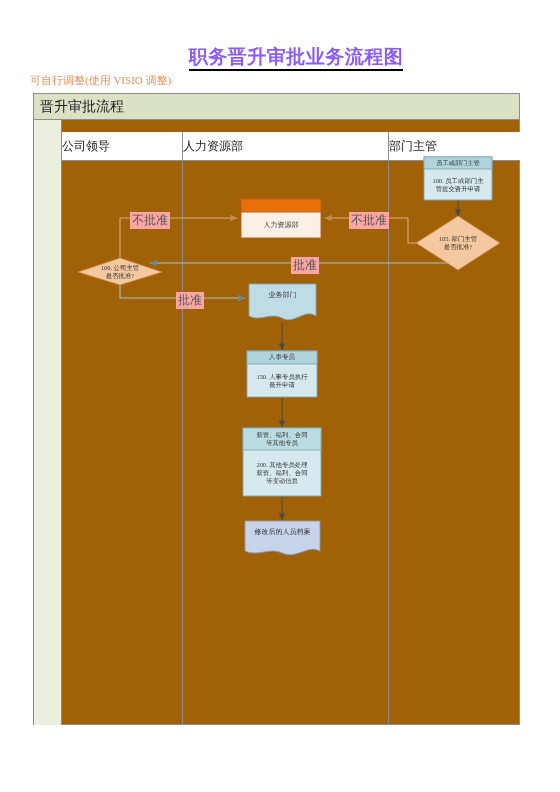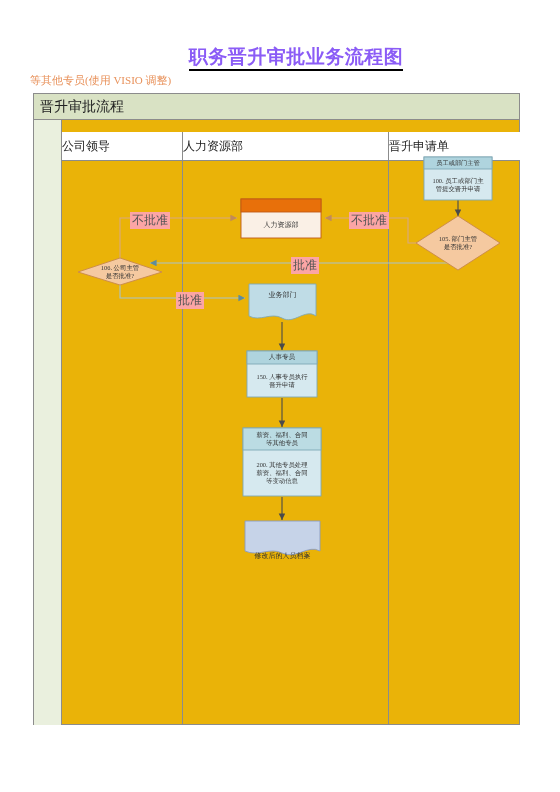--- a/index.html
+++ b/index.html
@@ -43,21 +43,21 @@
 
   
   #lane-table {
     position: absolute;
     left: 33px;
     top: 93px;
     width: 487px;
     height: 632px;
     border: 1px solid #8c8c8c;
     box-sizing: border-box;
-    background: #eab308;
+    background: #a16207;
   }
   #pool-header {
     position: absolute;
     left: 0;
     top: 0;
     width: 100%;
     height: 26px;
     background: #D9E2C4;
     border-bottom: 1px solid #8c8c8c;
     box-sizing: border-box;
@@ -131,36 +131,36 @@
     color: #555;
     padding: 0 2px;
     white-space: nowrap;
     pointer-events: none;
   }
 </style>
 </head>
 <body>
 
 <div id="page-title"><span class="u">职务晋升审批业务流程图</span></div>
-<div id="subtitle">等其他专员(使用 VISIO 调整)</div>
+<div id="subtitle">可自行调整(使用 VISIO 调整)</div>
 
 <div id="lane-table">
   <div id="pool-header">
     <span>晋升审批流程</span>
   </div>
   <div id="pool-side"></div>
 
   <div class="lane-head lane-1">
     <span>公司领导</span>
   </div>
   <div class="lane-head lane-2">
     <span>人力资源部</span>
   </div>
   <div class="lane-head lane-3">
-    <span>晋升申请单</span>
+    <span>部门主管</span>
   </div>
 
   <div class="lane-body lane-1"></div>
   <div class="lane-body lane-2"></div>
   <div class="lane-body lane-3"></div>
 </div>
 
 <svg id="diagram" viewBox="0 0 560 792">
   <defs>
     <marker id="arrOrange" markerWidth="7" markerHeight="7" refX="6" refY="3" orient="auto">
@@ -244,18 +244,18 @@
 <div class="node-label" style="left:247px; top:351px; width:70px; height:13px; font-size:6.6px;">人事专员</div>
 <div class="node-label" style="left:247px; top:365px; width:70px; height:31px; white-space:pre-line;">150. 人事专员执行
 晋升申请</div>
 
 <div class="node-label" style="left:243px; top:428px; width:78px; height:22px; white-space:pre-line;">薪资、福利、合同
 等其他专员</div>
 <div class="node-label" style="left:243px; top:451px; width:78px; height:44px; white-space:pre-line;">200. 其他专员处理
 薪资、福利、合同
 等变动信息</div>
 
-<div class="node-label" style="left:245px; top:523px; width:75px; height:18px; font-size:7px;margin-top:24px;">修改后的人员档案</div>
+<div class="node-label" style="left:245px; top:523px; width:75px; height:18px; font-size:7px;">修改后的人员档案</div>
 
 <div class="edge-label" style="left:349px; top:212px;">不批准</div>
 <div class="edge-label" style="left:130px; top:212px;">不批准</div>
 <div class="edge-label" style="left:291px; top:257px;">批准</div>
 <div class="edge-label" style="left:176px; top:292px;">批准</div>
 
 </body></html>

